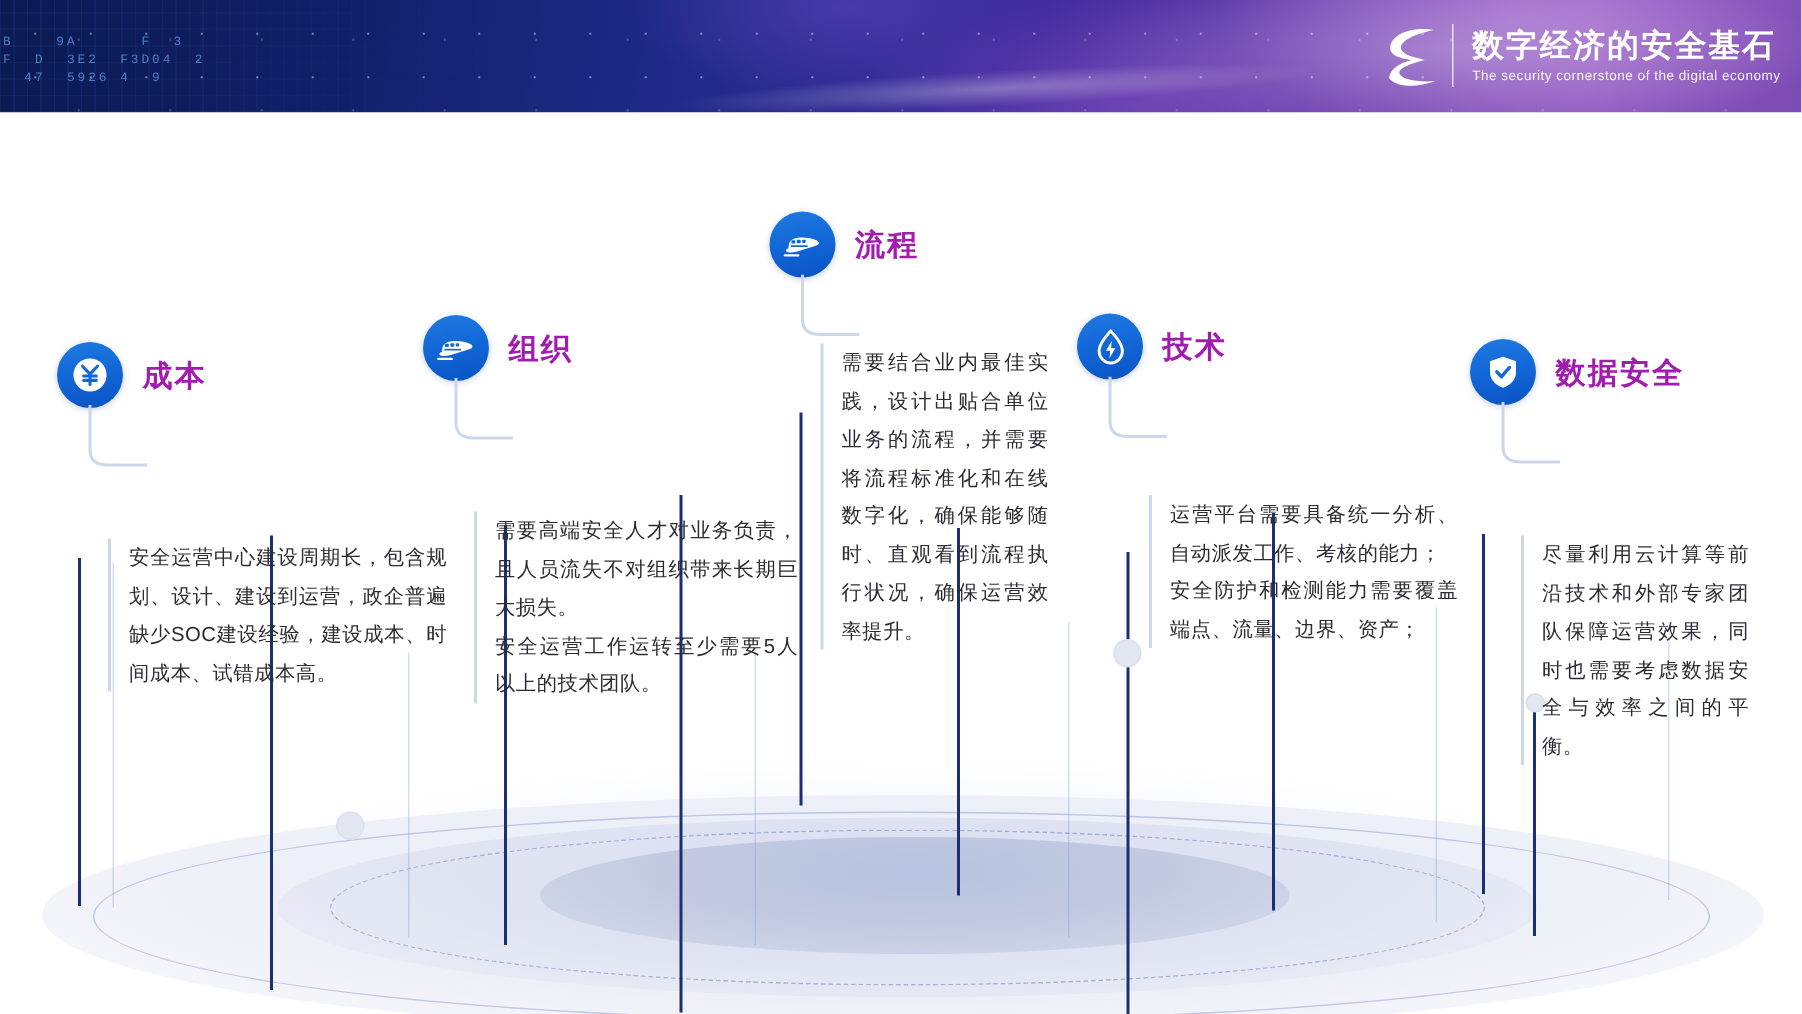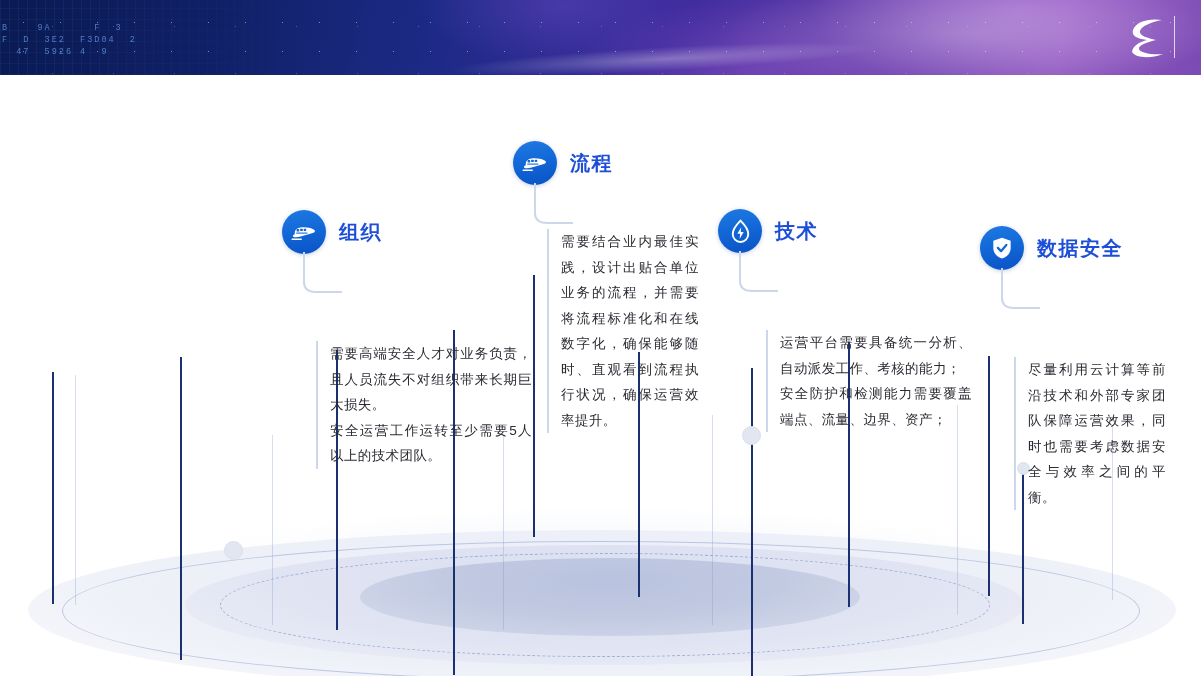--- a/index.html
+++ b/index.html
@@ -124,21 +124,21 @@
   
   .card { position:absolute; }
   .card .head { display:flex; align-items:center; }
   .badge {
     width:44px; height:44px; border-radius:50%; flex:0 0 auto;
     background:linear-gradient(170deg,#1f7ae0 0%, #1268d8 45%, #0a52c4 100%);
     display:flex; align-items:center; justify-content:center;
     box-shadow:0 1px 4px rgba(20,60,150,.25);
   }
   .card .title {
-    font-size:20px; font-weight:bold; color:#1d4ed8; letter-spacing:1.5px;
+    font-size:20px; font-weight:bold; color:#a21caf; letter-spacing:1.5px;
     margin-left:13px; white-space:nowrap;
   }
   .desc {
     position:absolute;
     border-left:2px solid #cdd7ea;
     padding-left:12px;
     font-size:13.5px; line-height:25.5px; color:#2b2b33;
     letter-spacing:.4px;
     text-align:justify;
   }
@@ -155,20 +155,24 @@
   <div class="stars"></div>
   <div class="haze"></div>
   <div class="swoosh"></div>
 
 
   <div id="brand">
     <svg class="mark" viewBox="0 0 44 46">
       <path d="M36 6 C24 4 10 7 7 16 C5 23 14 25 21 26 C14 28 7 31 6 38 C10 44 24 45 37 40 C26 41 14 39 13 35 C12 31 22 28 30 26 C22 24 13 22 14 17 C15 12 26 8 36 6 Z" fill="#ffffff"></path>
     </svg>
     <div class="vrule"></div>
+    <div class="tagcol">
+      <div class="tag-cn">数字经济的安全基石</div>
+      <div class="tag-en">The security cornerstone of the digital economy</div>
+    </div>
   </div>
 </div>
 
 <div id="stage">
 
   <div class="ellipse" id="pod-glowtop"></div>
   <div class="ellipse" id="pod-outer"></div>
   <div class="ellipse" id="pod-outer-line"></div>
   <div class="ellipse" id="pod-mid"></div>
   <div class="ellipse" id="pod-mid-line"></div>
@@ -189,20 +193,37 @@
   <div class="pole thin" style="left:272px; top:360px; height:190px;"></div>
   <div class="pole thin" style="left:503px; top:360px; height:195px;"></div>
   <div class="pole thin" style="left:712px; top:340px; height:210px;"></div>
   <div class="pole thin" style="left:957px; top:330px; height:210px;"></div>
   <div class="pole thin" style="left:1112px;top:350px; height:175px;"></div>
 
   <div class="pole-cap" style="left:224px; top:466px;"></div>
   <div class="pole-cap" style="left:742px; top:351px;"></div>
   <div class="pole-cap small" style="left:1017px;top:387px;"></div>
 
+  <div class="card" style="left:38px; top:153px;">
+    <div class="head">
+      <div class="badge">
+        <svg width="26" height="26" viewBox="0 0 24 24">
+          <circle cx="12" cy="12" r="10.2" fill="#ffffff"></circle>
+          <path d="M7.4 6.6 L12 11.4 L16.6 6.6" stroke="#1268d8" stroke-width="1.9" fill="none" stroke-linecap="round"></path>
+          <path d="M12 11.1 V17.8" stroke="#1268d8" stroke-width="1.9" stroke-linecap="round"></path>
+          <path d="M8.1 12.6 H15.9 M8.1 15.3 H15.9" stroke="#1268d8" stroke-width="1.9" stroke-linecap="round"></path>
+        </svg>
+      </div>
+      <div class="title">成本</div>
+    </div>
+    <svg class="connector" style="left:20px; top:42px;" width="40" height="54" viewBox="0 0 40 54">
+      <path d="M2 0 V30 Q2 40 14 40 H40" stroke="#cdd7ea" stroke-width="2" fill="none"></path>
+    </svg>
+    <div class="desc" style="left:34px; top:131px; width:226px;">安全运营中心建设周期长，包含规划、设计、建设到运营，政企普遍缺少SOC建设经验，建设成本、时间成本、试错成本高。</div>
+  </div>
 
   <div class="card" style="left:282px; top:135px;">
     <div class="head">
       <div class="badge">
         <svg width="28" height="28" viewBox="0 0 28 28">
           <path d="M4.6 16.6 C3.2 16.8 2.4 17.9 3.3 18.7 C4.4 19.6 7.6 19.5 10.6 18.6 L22.8 14.9 C25.3 14.1 25.8 12.6 23.6 11.4 C20.5 9.7 14.6 8.9 10.4 9.6 C7.3 10.1 5.4 11.6 5.0 13.6 C4.8 14.7 4.7 15.8 4.6 16.6 Z" fill="#ffffff"></path>
           <rect x="6.6" y="11.1" width="2.6" height="2.3" rx="0.5" fill="#1268d8"></rect>
           <rect x="10.2" y="10.8" width="2.6" height="2.3" rx="0.5" fill="#1268d8"></rect>
           <rect x="13.8" y="10.8" width="2.3" height="2.2" rx="0.5" fill="#1268d8"></rect>
           <path d="M6.2 15.1 H17.4" stroke="#1268d8" stroke-width="1.1"></path>

